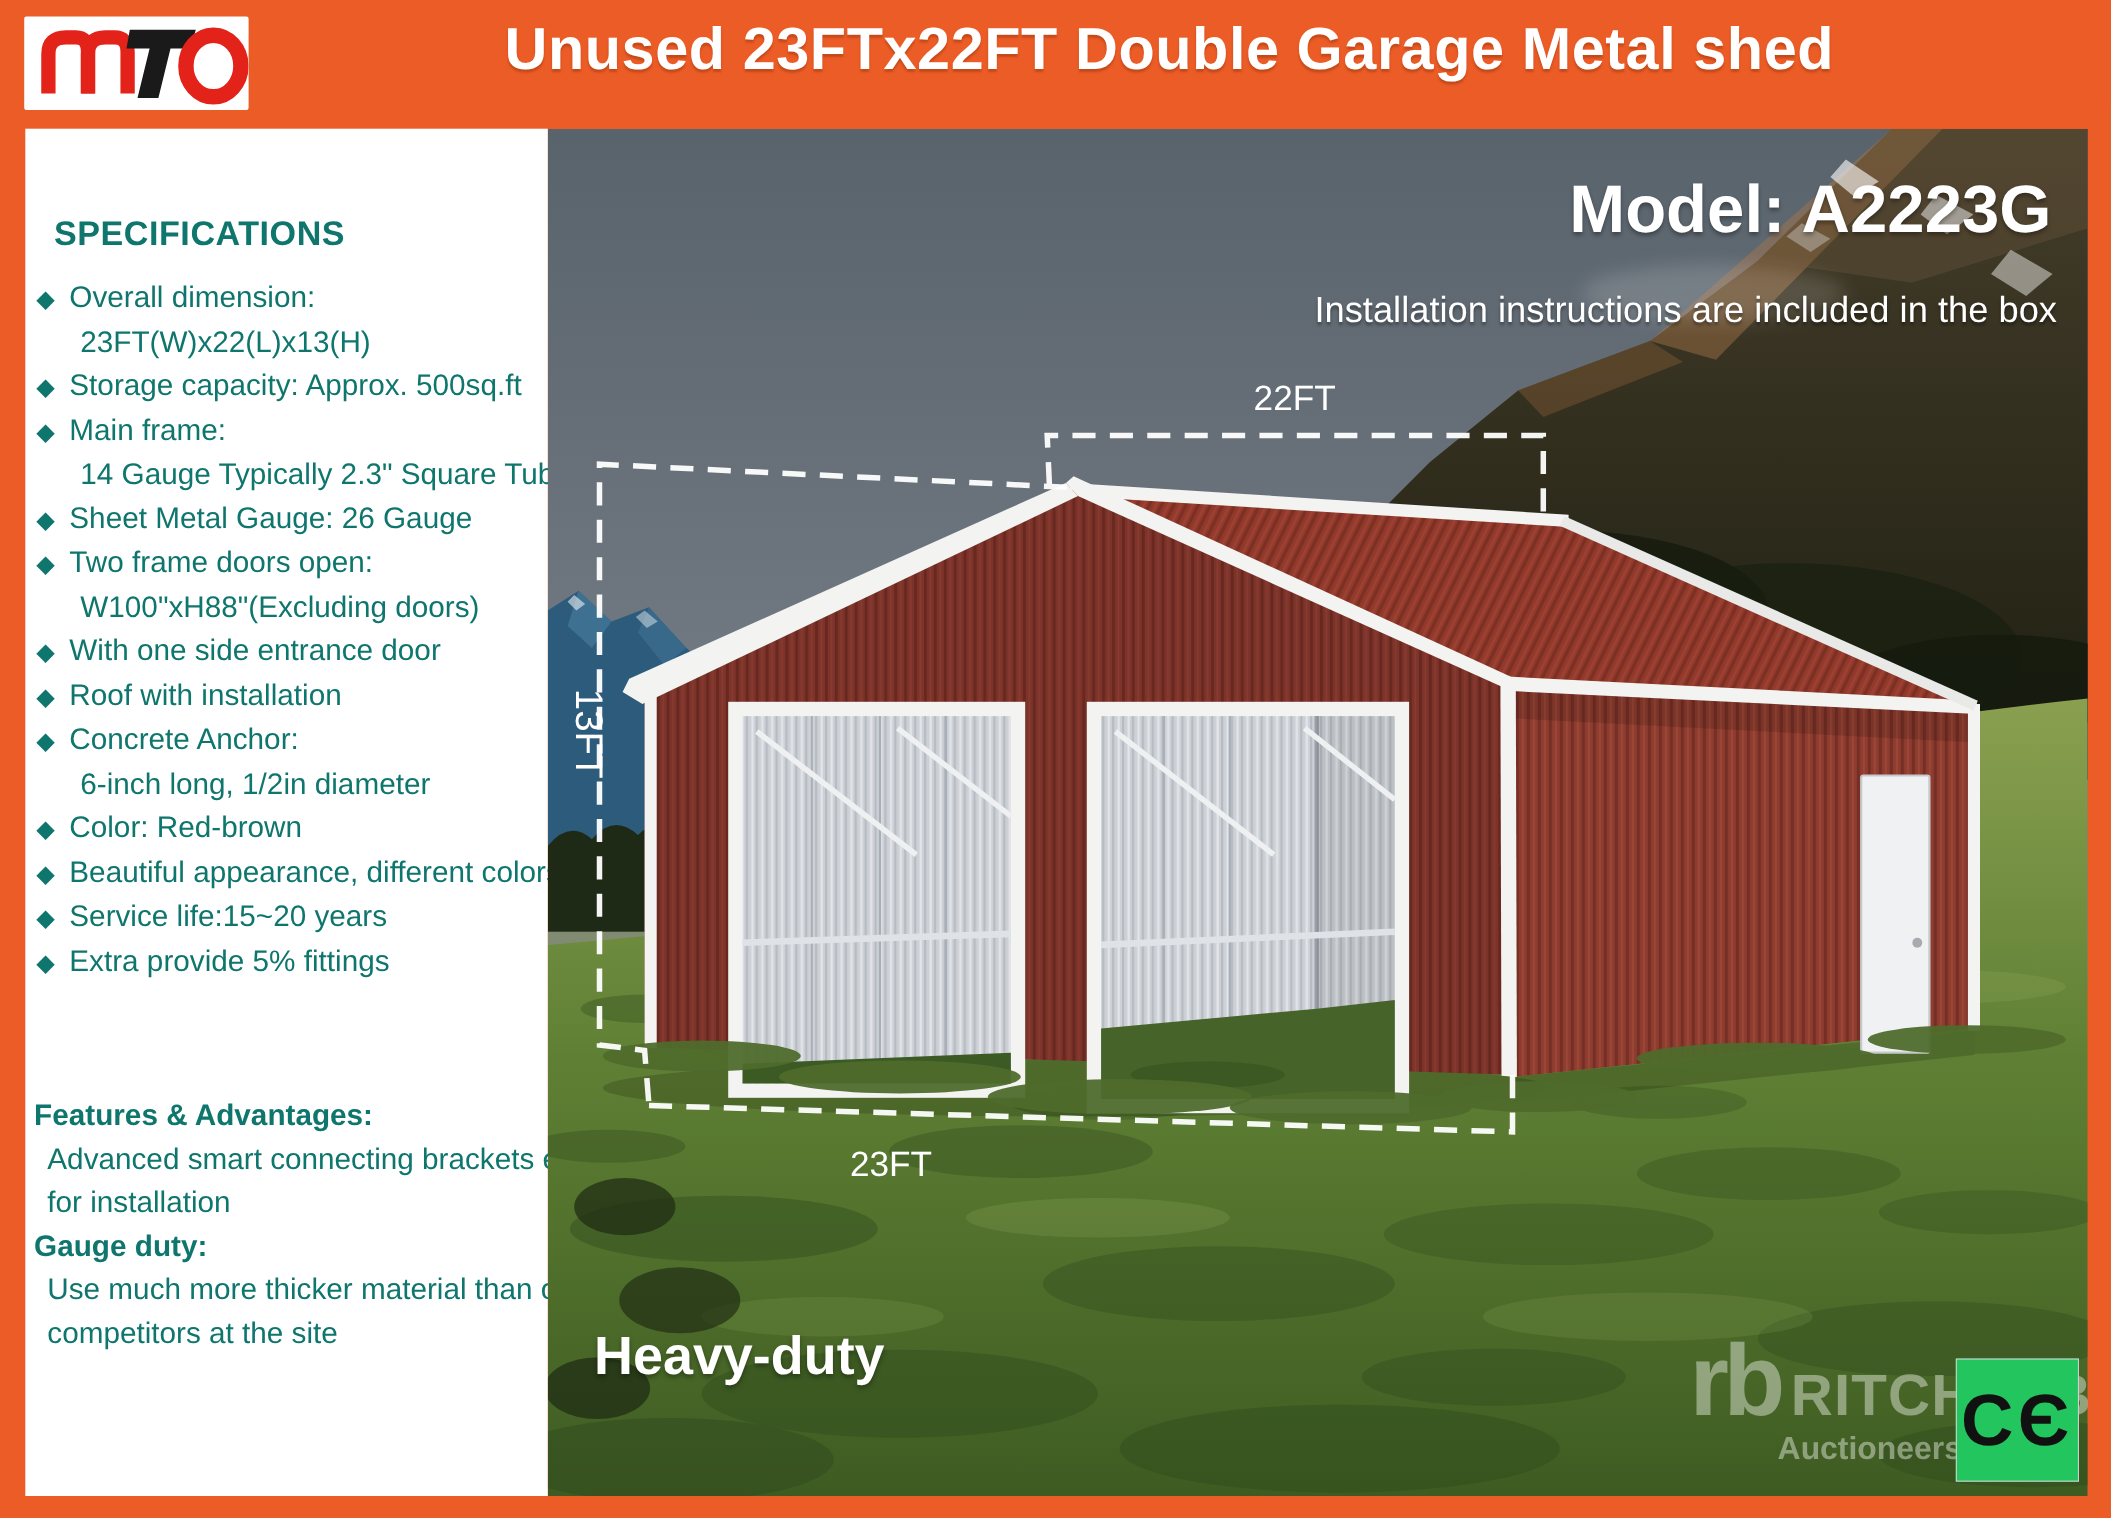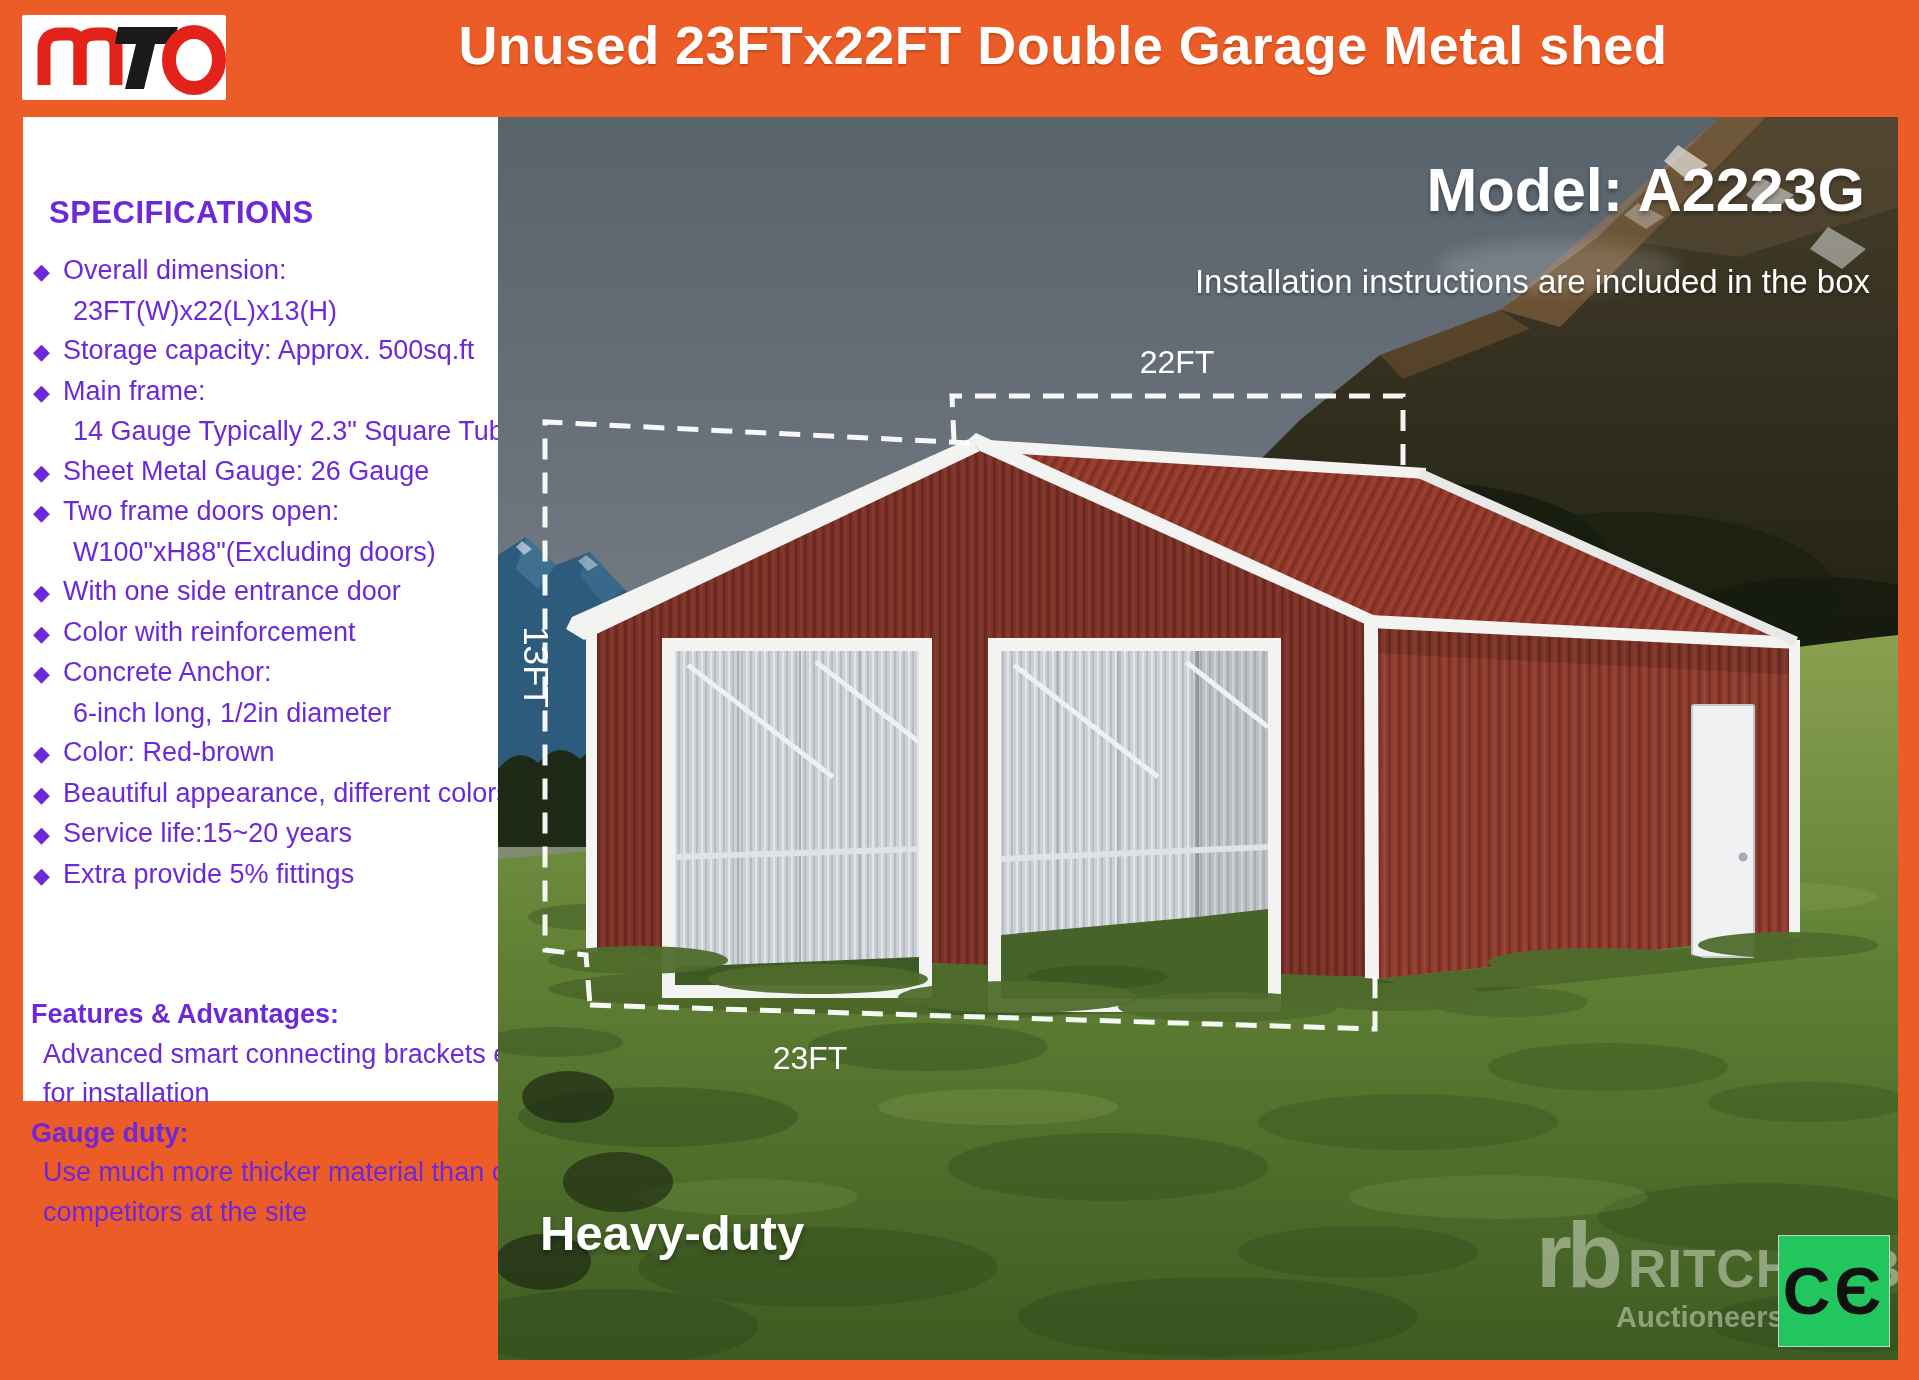--- a/index.html
+++ b/index.html
@@ -5,21 +5,21 @@
   html,body{margin:0;padding:0;background:#9a9a9a;}
   .page{position:relative;width:1919px;height:1380px;background:#ec5c26;overflow:hidden;
         font-family:"Liberation Sans",sans-serif;}
   
   .header{position:absolute;left:0;top:0;width:1919px;height:93px;background:#ec5c26;}
   .logo-box{position:absolute;left:22px;top:15px;width:204px;height:85px;background:#ffffff;border-radius:2px;}
   .title{position:absolute;left:346px;top:14px;width:1434px;text-align:center;
          font-size:54px;font-weight:bold;color:#ffffff;text-shadow:0 2px 2px rgba(120,40,0,.35);
          letter-spacing:.5px;white-space:nowrap;}
   
-  .sidebar{position:absolute;left:23px;top:117px;width:475px;height:984px;background:#ffffff;color:#6d28d9;}
+  .sidebar{position:absolute;left:23px;top:117px;width:475px;height:1243px;background:#ffffff;color:#0f766e;}
   .spec-head{position:absolute;left:26px;top:78px;font-size:31px;font-weight:bold;letter-spacing:.5px;}
   .spec-list{position:absolute;left:8px;top:134px;width:460px;}
   .feat-list{position:absolute;left:8px;top:878px;width:460px;}
   .li-row{display:flex;align-items:baseline;line-height:39.5px;font-size:27px;white-space:nowrap;}
   .li-row .bullet{width:30px;font-size:22px;flex:0 0 30px;text-align:left;padding-left:2px;}
   .li-row.indent{padding-left:42px;}
   .li-row.bold .txt{font-weight:bold;}
   .feat-list .li-row{line-height:39.5px;}
   .feat-list .li-row.plain{padding-left:12px;}
   
@@ -91,21 +91,21 @@
         </div>
         <div class="li-row indent">
           <span class="txt">W100"xH88"(Excluding doors)</span>
         </div>
         <div class="li-row">
           <span class="bullet">◆</span>
           <span class="txt">With one side entrance door</span>
         </div>
         <div class="li-row">
           <span class="bullet">◆</span>
-          <span class="txt">Color with reinforcement</span>
+          <span class="txt">Roof with installation</span>
         </div>
         <div class="li-row">
           <span class="bullet">◆</span>
           <span class="txt">Concrete Anchor:</span>
         </div>
         <div class="li-row indent">
           <span class="txt">6-inch long, 1/2in diameter</span>
         </div>
         <div class="li-row">
           <span class="bullet">◆</span>

